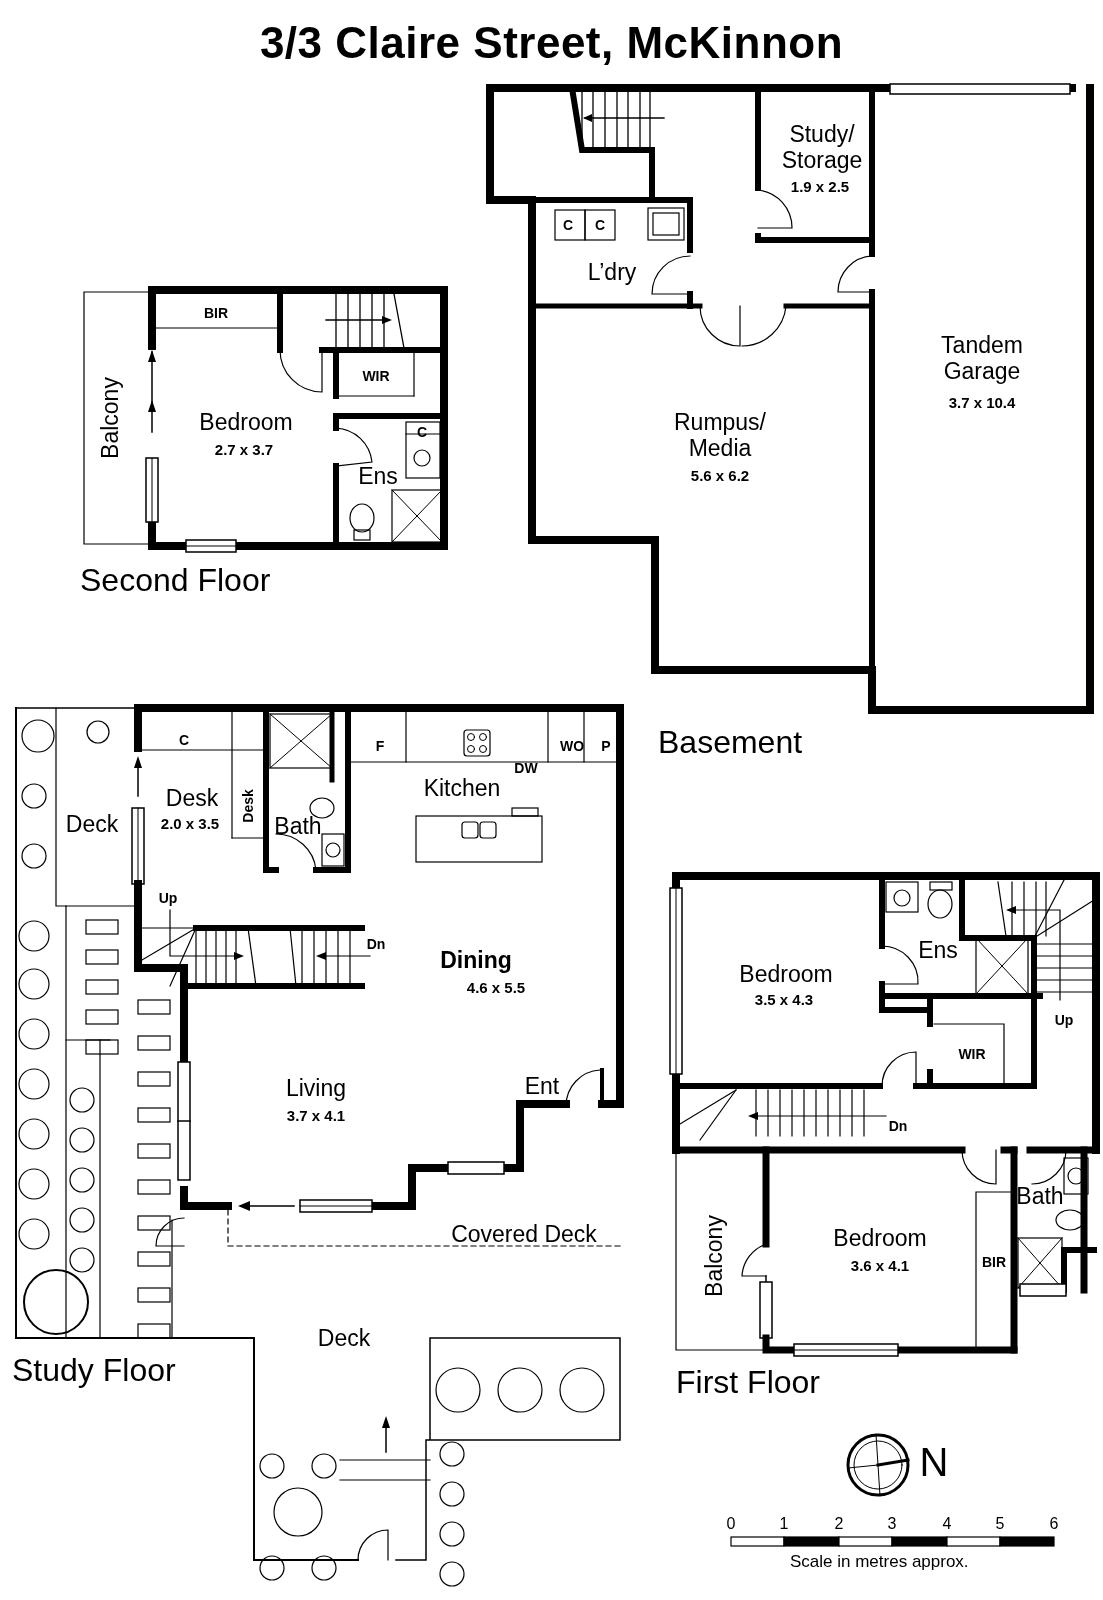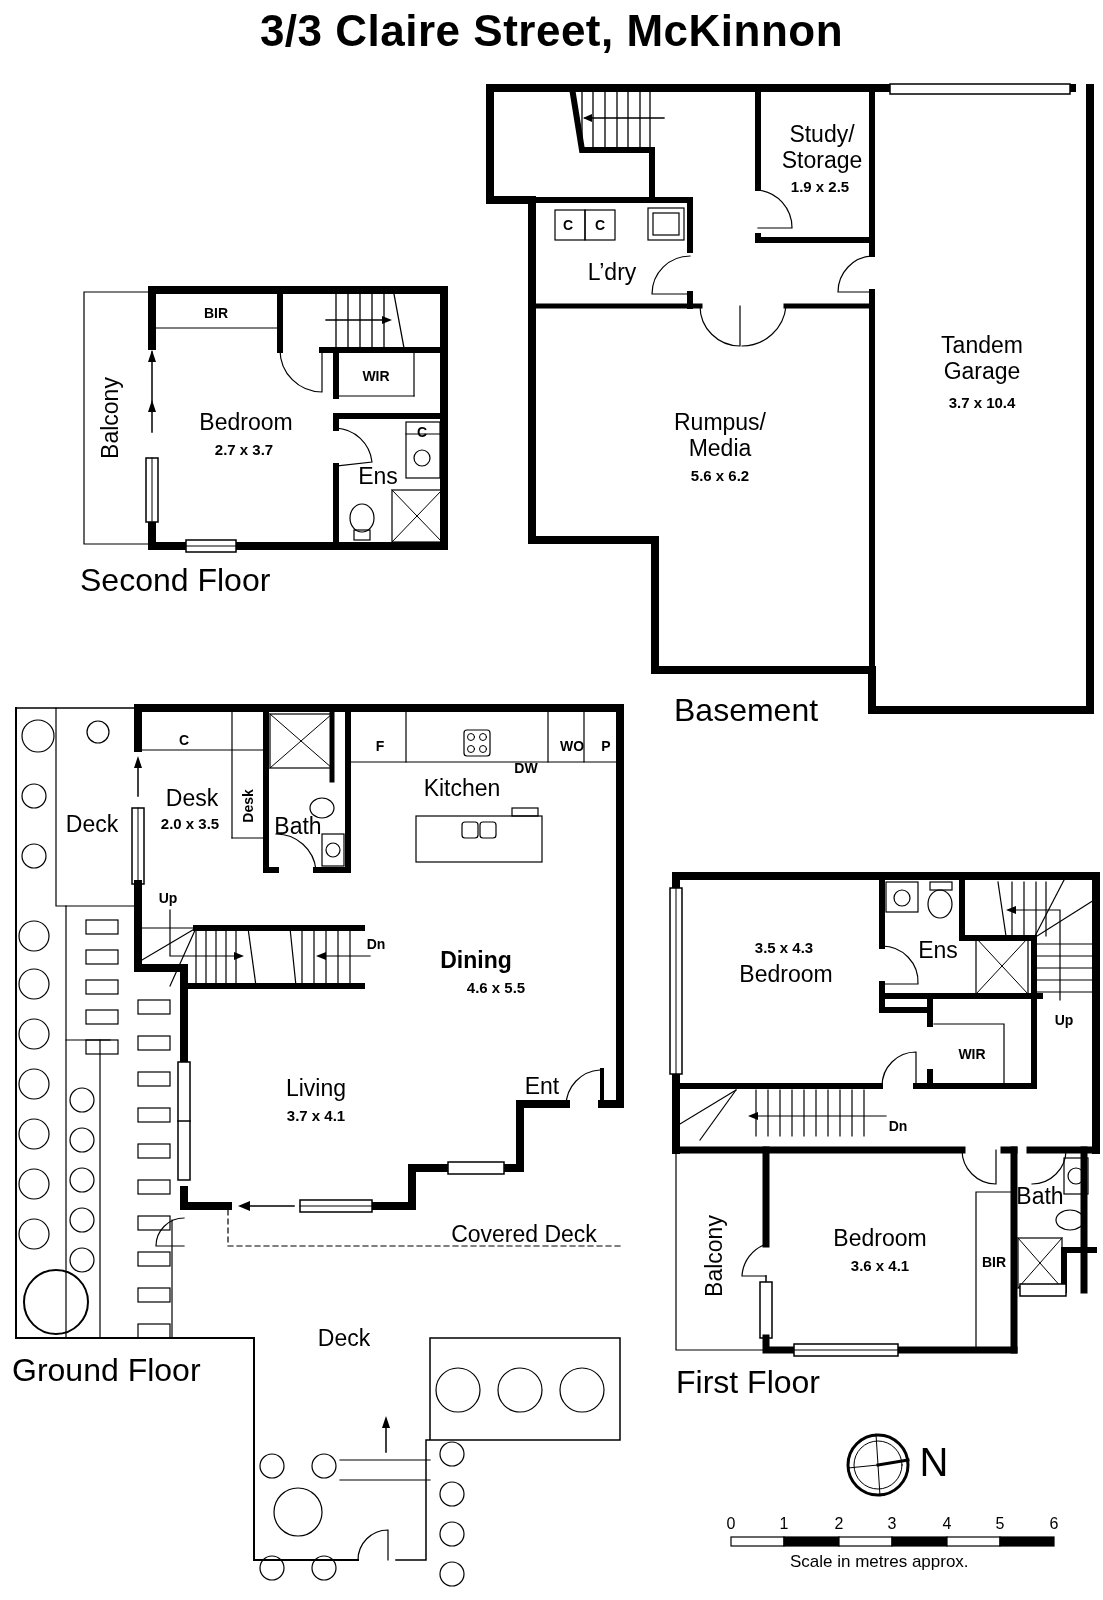--- a/index.html
+++ b/index.html
@@ -1,18 +1,18 @@
 <!DOCTYPE html>
 <html><head>
 <meta charset="utf-8">
 <style>
   html,body{margin:0;padding:0;background:#fff;}
   body{width:1103px;height:1600px;position:relative;overflow:hidden;font-family:"Liberation Sans",sans-serif;color:#000;}
   svg{position:absolute;left:0;top:0;}
-  .title{position:absolute;left:0;width:1103px;top:6px;text-align:center;font-weight:bold;font-size:44px;letter-spacing:0.5px;}
+  .title{position:absolute;left:0;width:1103px;top:18px;text-align:center;font-weight:bold;font-size:44px;letter-spacing:0.5px;}
   .lbl{position:absolute;white-space:nowrap;transform:translate(-50%,-50%);text-align:center;line-height:1.05;}
   .room{font-size:23px;}
   .dim{font-size:15px;font-weight:bold;}
   .small{font-size:14px;font-weight:bold;}
   .floor{position:absolute;font-size:32px;white-space:nowrap;}
   .vert{transform:translate(-50%,-50%) rotate(-90deg);}
   .scale-num{position:absolute;font-size:16px;transform:translateX(-50%);}
   .scale-cap{position:absolute;font-size:17px;text-align:right;}
 </style>
 </head>
@@ -381,21 +381,21 @@
 <div class="lbl dim" style="left:820px;top:187px;">1.9 x 2.5</div>
 <div class="lbl small" style="left:568px;top:225px;">C</div>
 <div class="lbl small" style="left:600px;top:225px;">C</div>
 <div class="lbl room" style="left:612px;top:272px;text-align:right;">L’dry</div>
 <div class="lbl room" style="left:720px;top:422px;">Rumpus/</div>
 <div class="lbl room" style="left:720px;top:448px;">Media</div>
 <div class="lbl dim" style="left:720px;top:476px;">5.6 x 6.2</div>
 <div class="lbl room" style="left:982px;top:345px;text-align:right;">Tandem</div>
 <div class="lbl room" style="left:982px;top:371px;">Garage</div>
 <div class="lbl dim" style="left:982px;top:403px;">3.7 x 10.4</div>
-<div class="floor" style="left:658px;top:692px;margin-left:16px;">Basement</div>
+<div class="floor" style="left:658px;top:724px;">Basement</div>
 
 <div class="lbl small" style="left:216px;top:313px;">BIR</div>
 <div class="lbl small" style="left:376px;top:376px;">WIR</div>
 <div class="lbl room" style="left:246px;top:422px;">Bedroom</div>
 <div class="lbl dim" style="left:244px;top:450px;">2.7 x 3.7</div>
 <div class="lbl room" style="left:378px;top:476px;">Ens</div>
 <div class="lbl small" style="left:422px;top:432px;">C</div>
 <div class="lbl room vert" style="left:110px;top:418px;">Balcony</div>
 <div class="floor" style="left:80px;top:562px;">Second Floor</div>
 
@@ -412,24 +412,24 @@
 <div class="lbl small" style="left:526px;top:768px;">DW</div>
 <div class="lbl small" style="left:168px;top:898px;">Up</div>
 <div class="lbl small" style="left:376px;top:944px;">Dn</div>
 <div class="lbl room" style="left:476px;top:960px;font-weight:bold;">Dining</div>
 <div class="lbl dim" style="left:496px;top:988px;">4.6 x 5.5</div>
 <div class="lbl room" style="left:316px;top:1088px;">Living</div>
 <div class="lbl dim" style="left:316px;top:1116px;">3.7 x 4.1</div>
 <div class="lbl room" style="left:542px;top:1086px;">Ent</div>
 <div class="lbl room" style="left:524px;top:1234px;">Covered Deck</div>
 <div class="lbl room" style="left:344px;top:1338px;">Deck</div>
-<div class="floor" style="left:12px;top:1352px;">Ground Floor</div>
+<div class="floor" style="left:12px;top:1352px;">Study Floor</div>
 
 <div class="lbl room" style="left:786px;top:974px;">Bedroom</div>
-<div class="lbl dim" style="left:784px;top:948px;text-align:center;">3.5 x 4.3</div>
+<div class="lbl dim" style="left:784px;top:1000px;text-align:center;">3.5 x 4.3</div>
 <div class="lbl room" style="left:938px;top:950px;">Ens</div>
 <div class="lbl small" style="left:1064px;top:1020px;">Up</div>
 <div class="lbl small" style="left:972px;top:1054px;">WIR</div>
 <div class="lbl small" style="left:898px;top:1126px;">Dn</div>
 <div class="lbl room" style="left:1040px;top:1196px;">Bath</div>
 <div class="lbl room" style="left:880px;top:1238px;">Bedroom</div>
 <div class="lbl dim" style="left:880px;top:1266px;">3.6 x 4.1</div>
 <div class="lbl small" style="left:994px;top:1262px;">BIR</div>
 <div class="lbl room vert" style="left:714px;top:1256px;">Balcony</div>
 <div class="floor" style="left:676px;top:1364px;">First Floor</div>

